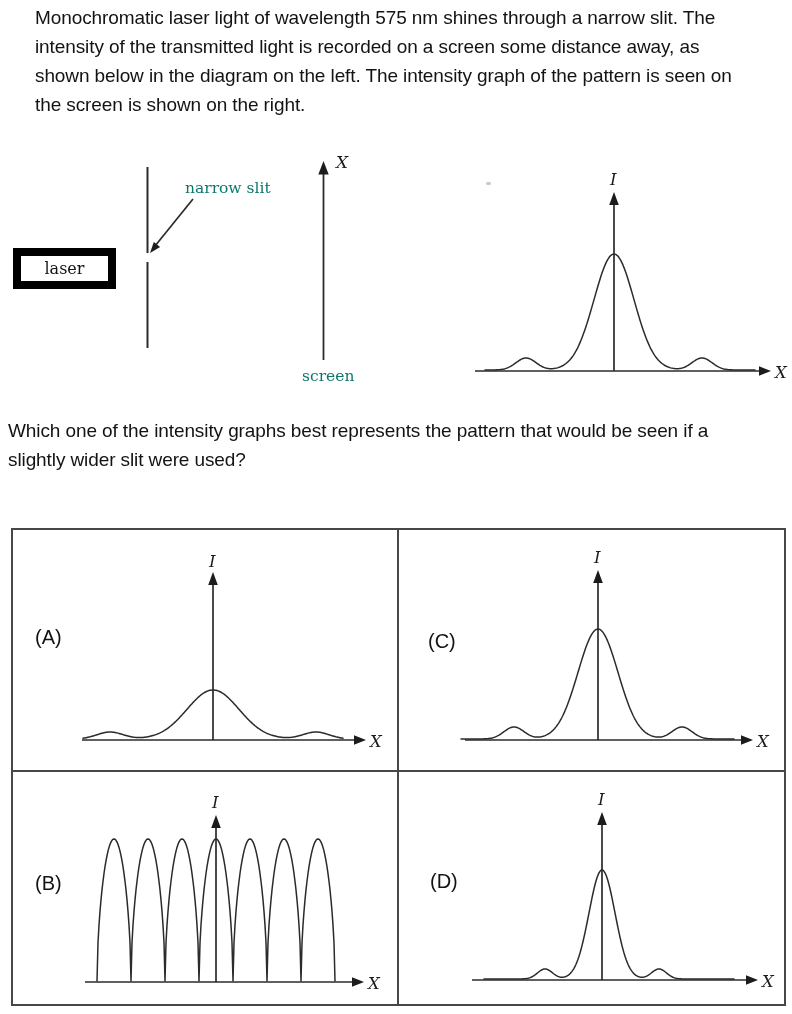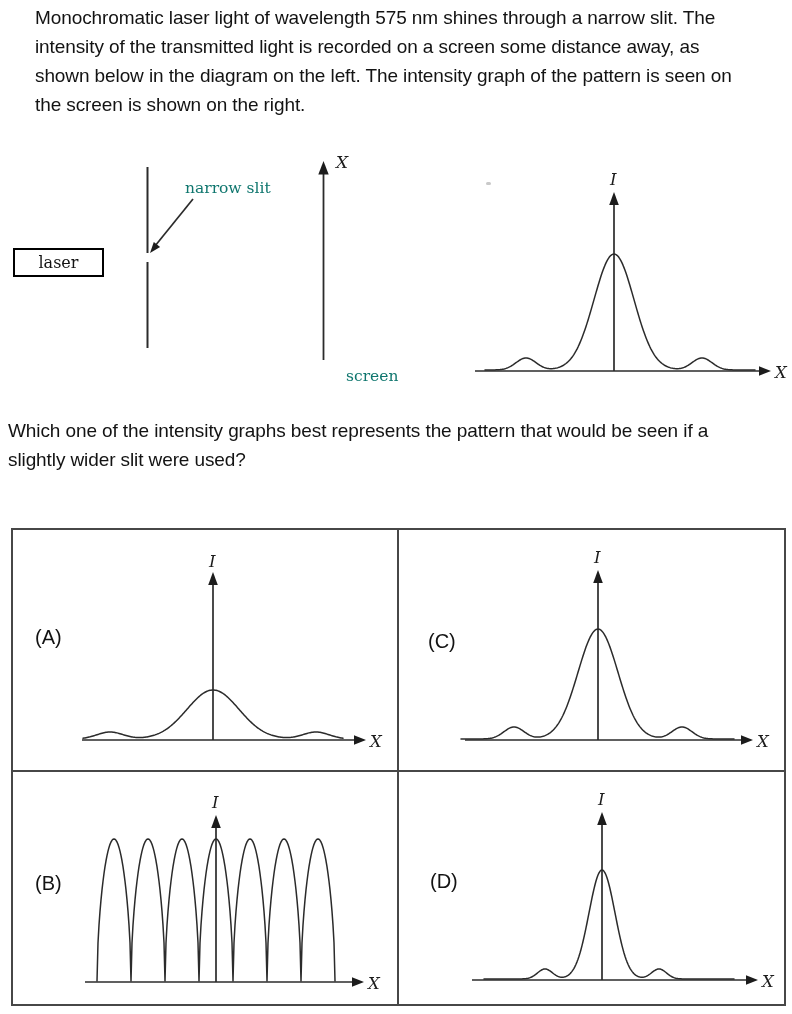--- a/index.html
+++ b/index.html
@@ -7,21 +7,21 @@
     width:792px;height:1014px;position:relative;background:#ffffff;
     font-family:"Liberation Sans",sans-serif;color:#131313;overflow:hidden;
   }
   .para{position:absolute;font-size:19px;line-height:29px;letter-spacing:-0.1px;}
   #intro{left:35px;top:3px;width:719px;}
   #question{left:8px;top:416px;width:752px;}
 
   
   .laser-box{
     position:absolute;left:13px;top:248px;width:87px;height:25px;
-    border:2px solid #000000;display:flex;align-items:center;justify-content:center;
+    border:8px solid #000000;display:flex;align-items:center;justify-content:center;
     font-family:"DejaVu Serif",serif;font-size:16px;
   }
   .serif-label{position:absolute;font-family:"DejaVu Serif",serif;font-size:15.5px;color:#0f766e;}
   .axis-letter{position:absolute;font-family:"DejaVu Serif",serif;font-style:italic;font-size:17px;color:#1c1c1c;}
   .overlay-svg{position:absolute;pointer-events:none;}
   .artifact{position:absolute;left:486px;top:182px;width:5px;height:3px;background:#c9c9c9;border-radius:2px;}
 
   .graph-box{position:absolute;}
 
   
@@ -46,21 +46,21 @@
 <body>
 
 <div class="para" id="intro">Monochromatic laser light of wavelength 575 nm shines through a narrow slit. The intensity of the transmitted light is recorded on a screen some distance away, as shown below in the diagram on the left.  The intensity graph of the pattern is seen on the screen is shown on the right.</div>
 
 <div class="laser-box">
   <span>laser</span>
 </div>
 
 <div class="serif-label" style="left:185px;top:179px;">narrow slit</div>
 <div class="axis-letter" style="left:336px;top:152px;">X</div>
-<div class="serif-label" style="left:302px;top:367px;margin-left:44px;">screen</div>
+<div class="serif-label" style="left:302px;top:367px;">screen</div>
 <div class="artifact"></div>
 
 <svg class="overlay-svg" style="left:0;top:0;" width="792" height="420">
 
   <line x1="147.5" y1="167" x2="147.5" y2="253" stroke="#2b2b2b" stroke-width="2"></line>
   <line x1="147.5" y1="262" x2="147.5" y2="348" stroke="#2b2b2b" stroke-width="2"></line>
 
   <line x1="193" y1="199" x2="155" y2="246" stroke="#2b2b2b" stroke-width="1.7"></line>
   <polygon points="150,253 153.8,241.9 160.1,246.9" fill="#1c1c1c"></polygon>
 

